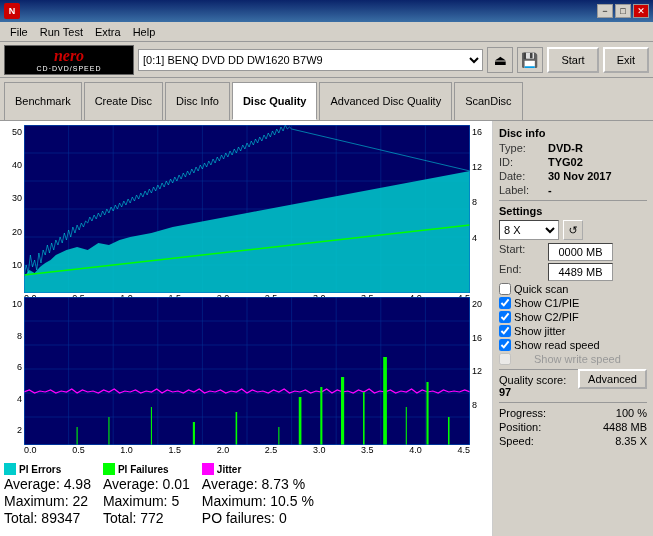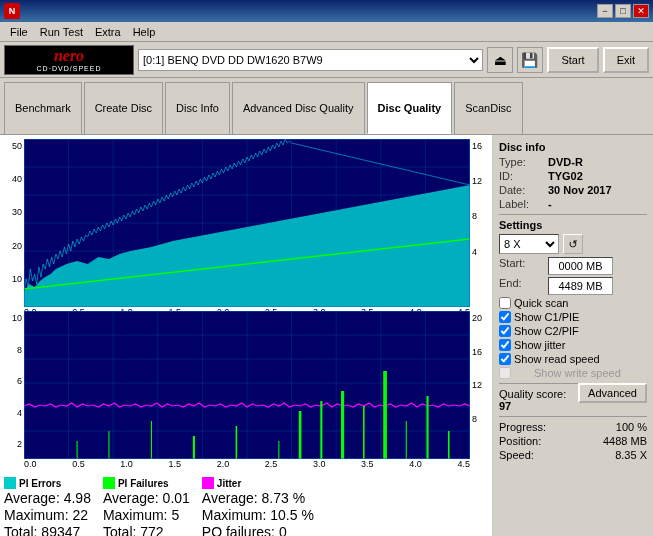--- a/index.html
+++ b/index.html
@@ -20,21 +20,21 @@
     
     .toolbar { background: #d4d0c8; height: 36px; display: flex; align-items: center; padding: 2px 4px; gap: 4px; border-bottom: 1px solid #999; }
     .nero-logo { width: 130px; height: 30px; background: #000; display: flex; align-items: center; justify-content: center; border: 1px solid #666; }
     .drive-dropdown { height: 22px; background: white; border: 1px solid #999; font-size: 11px; flex: 1; }
     .toolbar-icon-btn { width: 26px; height: 26px; background: #d4d0c8; border: 1px solid #999; cursor: pointer; display: flex; align-items: center; justify-content: center; font-size: 14px; }
     .start-btn { background: #d4d0c8; border: 2px outset #fff; padding: 3px 12px; font-size: 11px; cursor: pointer; height: 26px; }
     .exit-btn { background: #d4d0c8; border: 2px outset #fff; padding: 3px 12px; font-size: 11px; cursor: pointer; height: 26px; }
 
     
     .tabs { display: flex; background: #d4d0c8; padding: 4px 4px 0 4px; border-bottom: 1px solid #999; }
-    .tab { padding: 19px 10px; border: 1px solid #999; border-bottom: none; background: #d4d0c8; cursor: pointer; font-size: 11px; margin-right: 2px; }
+    .tab { padding: 12px 10px; border: 1px solid #999; border-bottom: none; background: #d4d0c8; cursor: pointer; font-size: 11px; margin-right: 2px; }
     .tab.active { background: white; border-bottom: 1px solid white; position: relative; z-index: 1; font-weight: bold; }
 
     
     .main-content { display: flex; background: white; height: calc(536px - 22px - 20px - 36px - 24px); }
 
     
     .chart-area { flex: 1; padding: 4px; position: relative; border-right: 1px solid #ccc; }
 
     
     .legend { display: flex; gap: 12px; padding: 4px 0 2px 0; font-size: 10px; }
@@ -100,22 +100,22 @@
   <div class="toolbar-icon-btn" title="Eject">⏏</div>
   <div class="toolbar-icon-btn" title="Save">💾</div>
   <button class="start-btn">Start</button>
   <button class="exit-btn">Exit</button>
 </div>
 
 <div class="tabs">
   <div class="tab">Benchmark</div>
   <div class="tab">Create Disc</div>
   <div class="tab">Disc Info</div>
+  <div class="tab active">Disc Quality</div>
   <div class="tab">Advanced Disc Quality</div>
-  <div class="tab active">Disc Quality</div>
   <div class="tab">ScanDisc</div>
 </div>
 
 <div class="main-content">
 
   <div class="chart-area">
 
     <div style="display:flex;align-items:stretch;height:170px;margin-bottom:2px;">
 
       <div style="width:20px;display:flex;flex-direction:column;justify-content:space-between;padding:2px 0;font-size:9px;text-align:right;padding-right:2px;">

